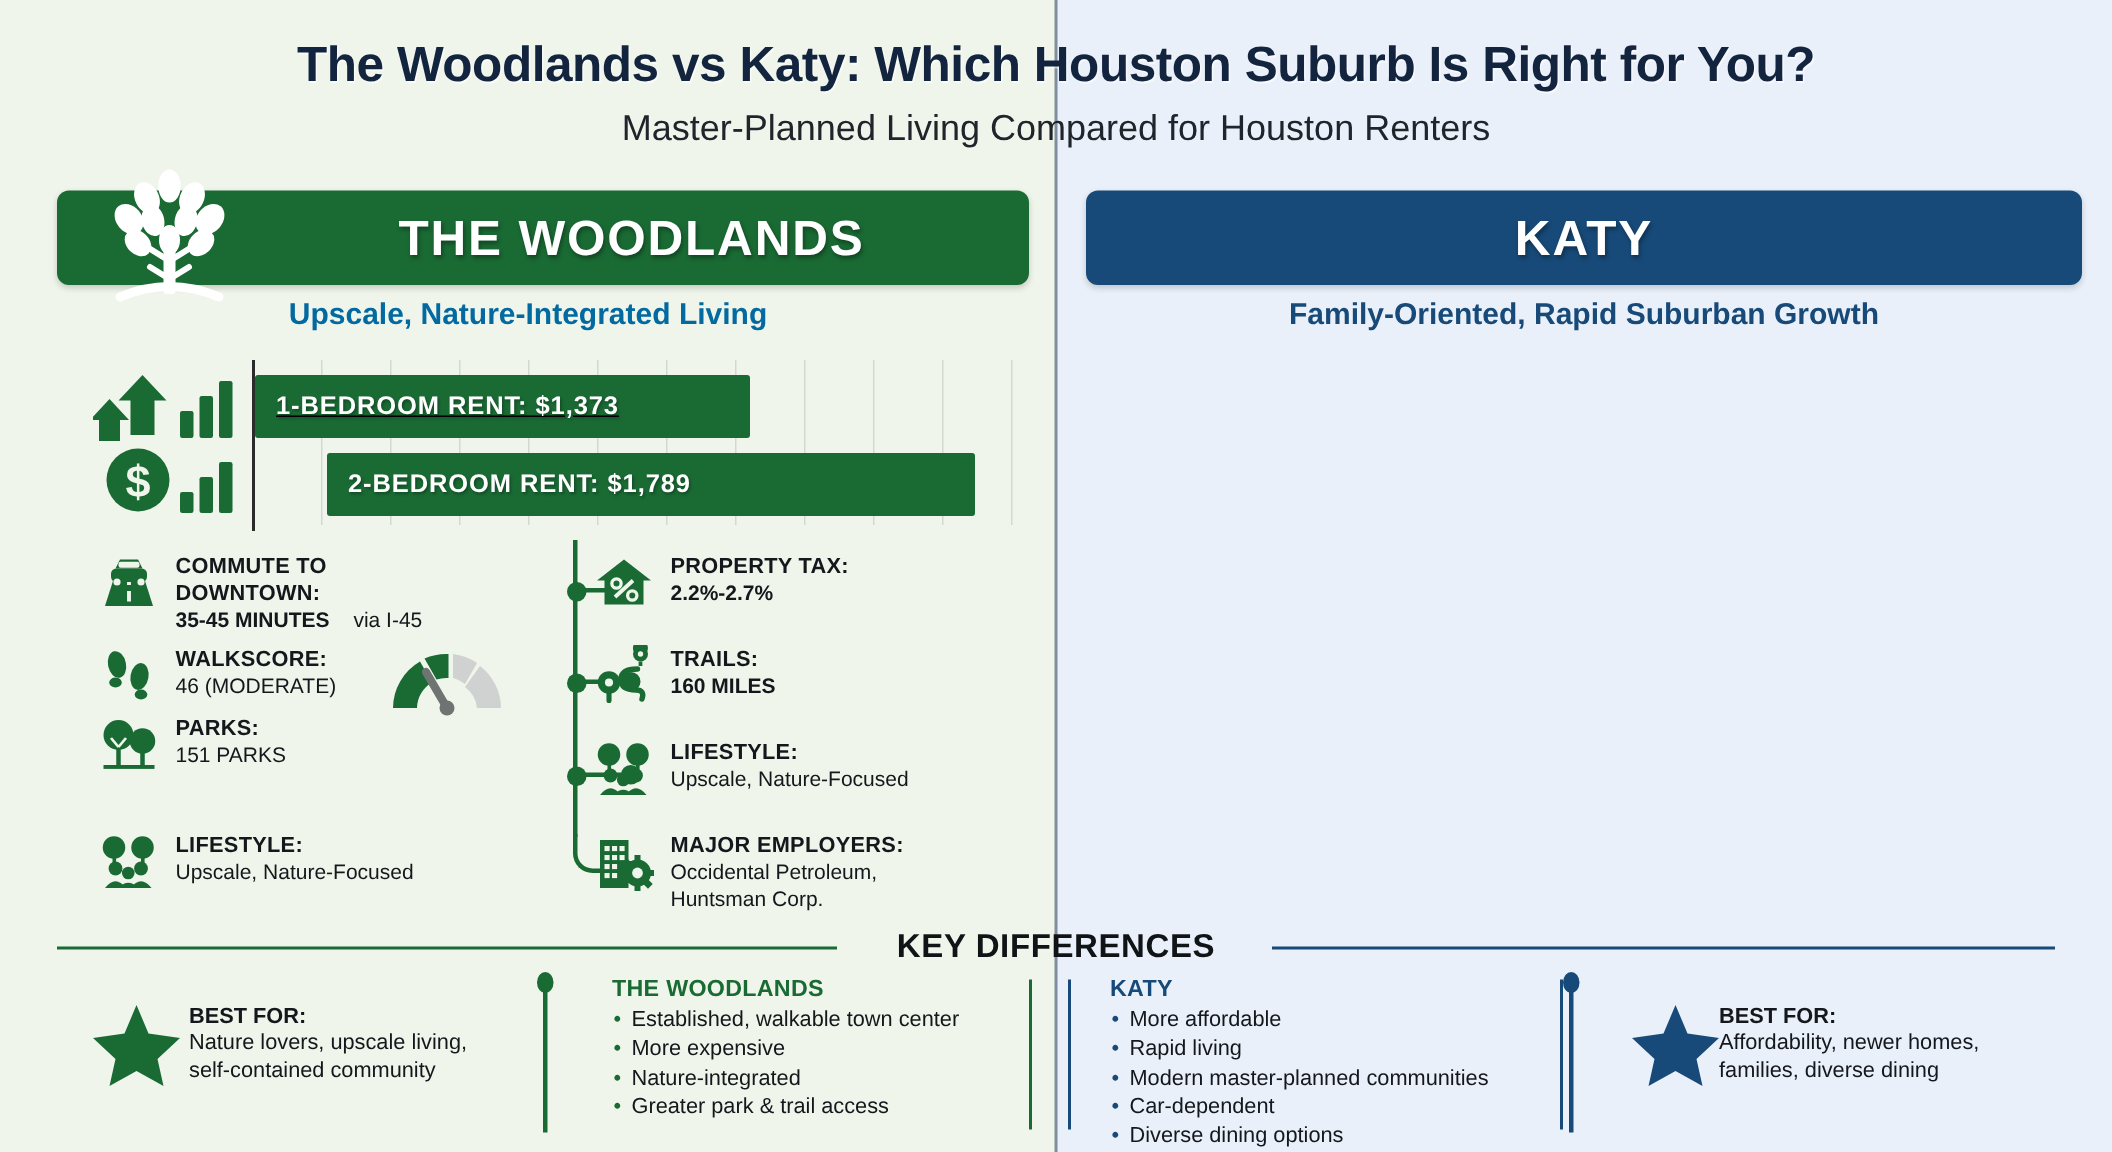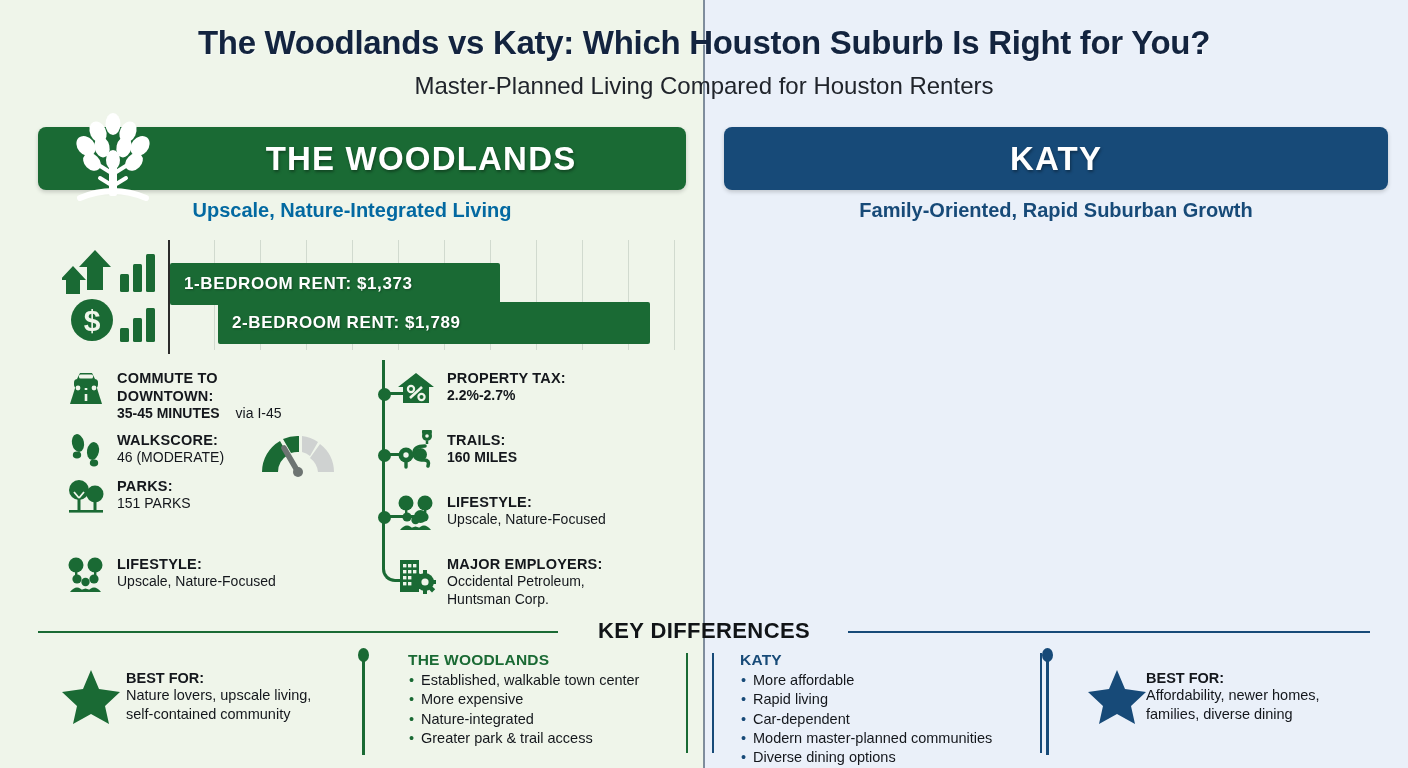--- a/index.html
+++ b/index.html
@@ -64,21 +64,21 @@
   .axis { position:absolute; left:0; top:0; bottom:-4px; width:2px; background:#2b2b2b; }
   .bar {
     position:absolute; height:42px; display:flex; align-items:center;
     border-radius:2px;
   }
   .bar span {
     color:#fff; font-size:17px; font-weight:bold; letter-spacing:.6px;
     margin-left:14px; white-space:nowrap; text-shadow:1px 1px 2px rgba(0,0,0,.3);
   }
   .side.left  .bar { background:#1a6a34; }
-  .bar.b1 { top:23px; }
+  .bar.b1 { top:10px;text-decoration:underline; }
   .bar.b2 { top:62px;margin-left:48px; }
 
   .charticon { position:absolute; top:238px; }
   .side.left  .charticon { left:62px; }
 
   
   .statcol { position:absolute; top:368px; width:246px; }
   .side.left  .statcol.a { left:66px; }
   .side.left  .statcol.b { left:396px; width:262px; }
   .side.right .statcol.a { left:742px; }
@@ -468,22 +468,22 @@
   </div>
 
   <div class="kd-divider" style="left:686px;top:653px;height:100px;background:#1a6a34"></div>
   <div class="kd-divider" style="left:712px;top:653px;height:100px;background:#174a78"></div>
 
   <div class="kd-list blue" style="left:740px;top:651px">
     <div class="hd">KATY</div>
     <ul>
       <li>More affordable</li>
       <li>Rapid living</li>
+      <li>Modern master-planned communities</li>
       <li>Car-dependent</li>
-      <li>Modern master-planned communities</li>
       <li>Diverse dining options</li>
     </ul>
   </div>
 
   <div class="kd-divider" style="left:1040px;top:653px;height:100px;background:#174a78"></div>
   <div class="kd-stem" style="left:1046px;top:657px;height:98px;background:#174a78">
     <div class="cap" style="background:#174a78"></div>
   </div>
 
   <div class="kd-star" style="left:1086px;top:668px">

